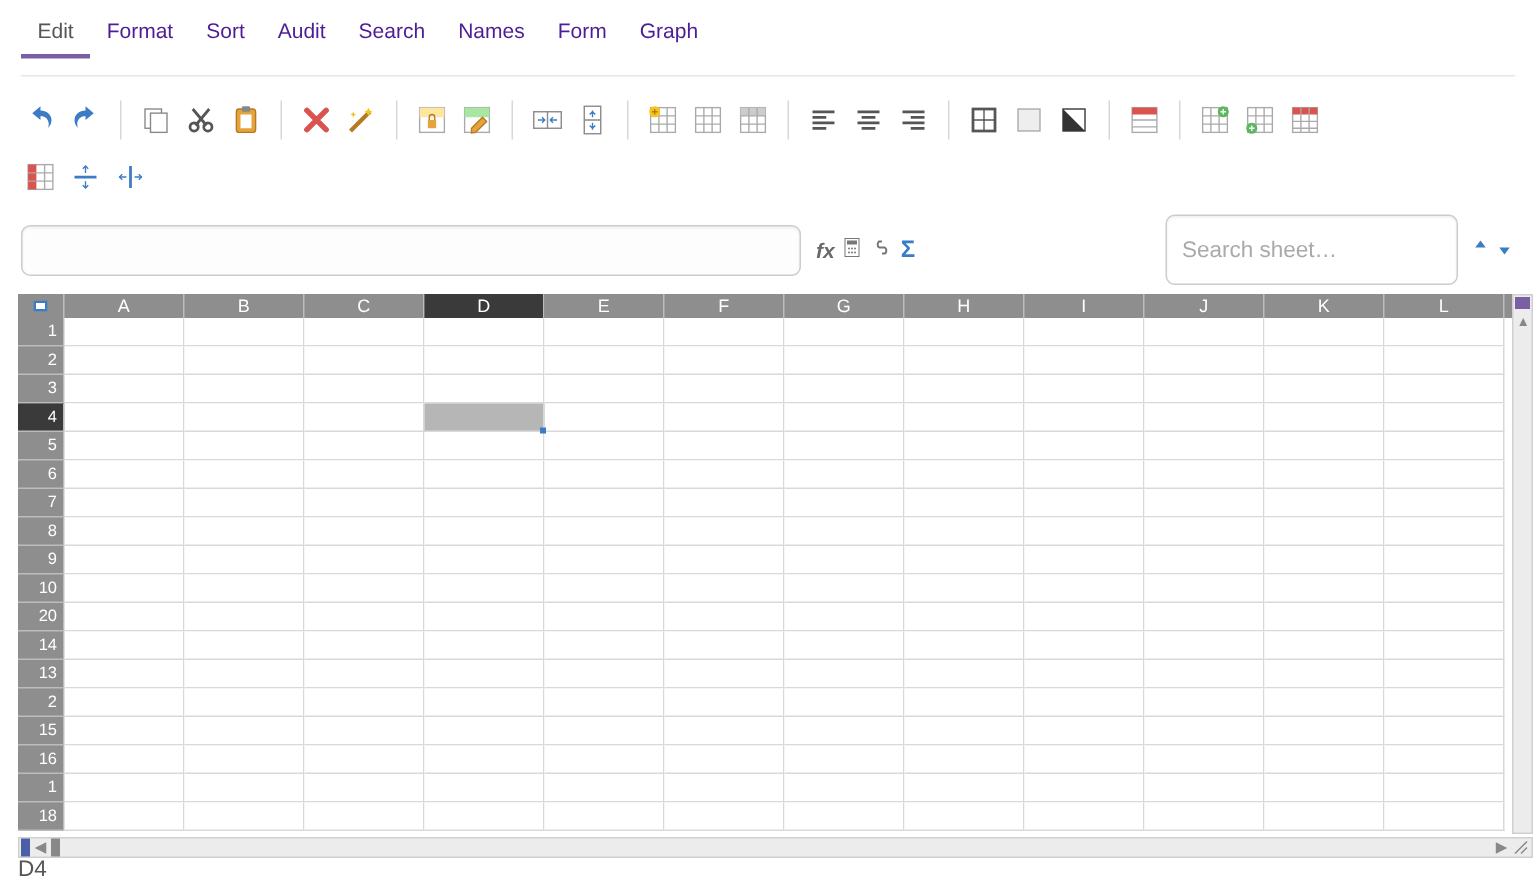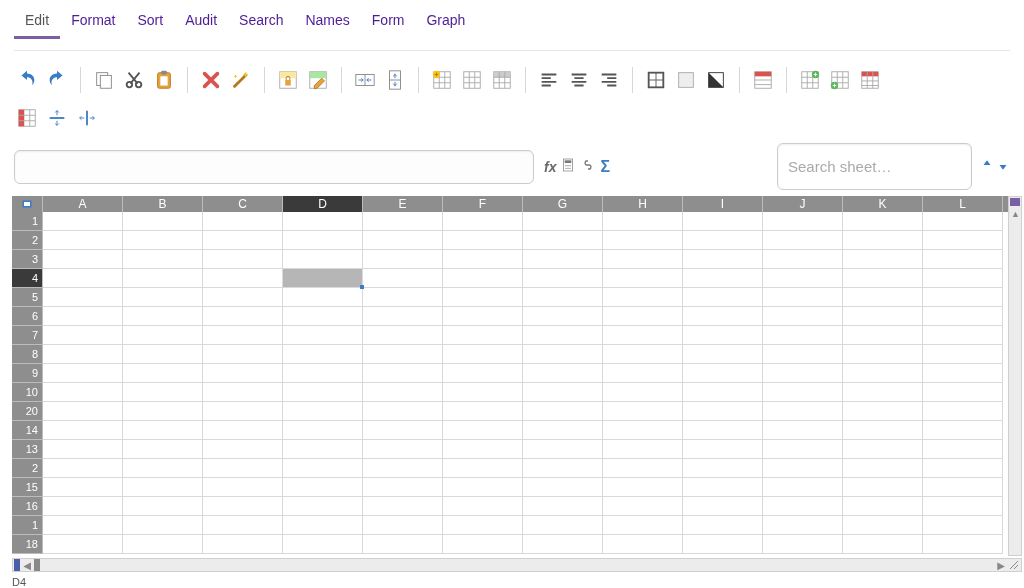--- a/index.html
+++ b/index.html
@@ -45,21 +45,21 @@
 .vscroll .thumb-top { position:absolute; top:1px; left:1px; right:1px; height:8px; background:#7a5fa5; }
 .vscroll .arrow { position:absolute; left:2px; right:2px; height:10px; color:#888; font-size:9px; text-align:center; }
 .vscroll .arrow.up { top:12px; }
 
 .hscroll-row { position: absolute; left: 12px; right: 2px; height: 14px; display: flex; align-items: center; background: #ececec; border: 1px solid #d0d0d0; }
 .hscroll-row .tab-handle { width: 6px; height: 12px; background: #4a5fa5; margin: 0 1px; }
 .hscroll-row .arrow { width: 12px; text-align: center; color: #888; font-size: 10px; }
 .hscroll-row .track { flex: 1; }
 .hscroll-row .grip { width: 14px; height: 12px; margin-left: auto; display:flex; align-items:center; justify-content:center; }
 
-.status { position: absolute; left: 12px; bottom: 0; font-size: 11px; color: #555; }
+.status { position: absolute; left: 12px; bottom: 0; font-size: 15px; color: #555; }
 
 .gridcontainer { position: relative; height: 360px; margin-top: 2px; }
 </style>
 </head>
 <body>
 
 <div class="menubar">
   <div class="item active">Edit</div>
   <div class="item">Format</div>
   <div class="item">Sort</div>

